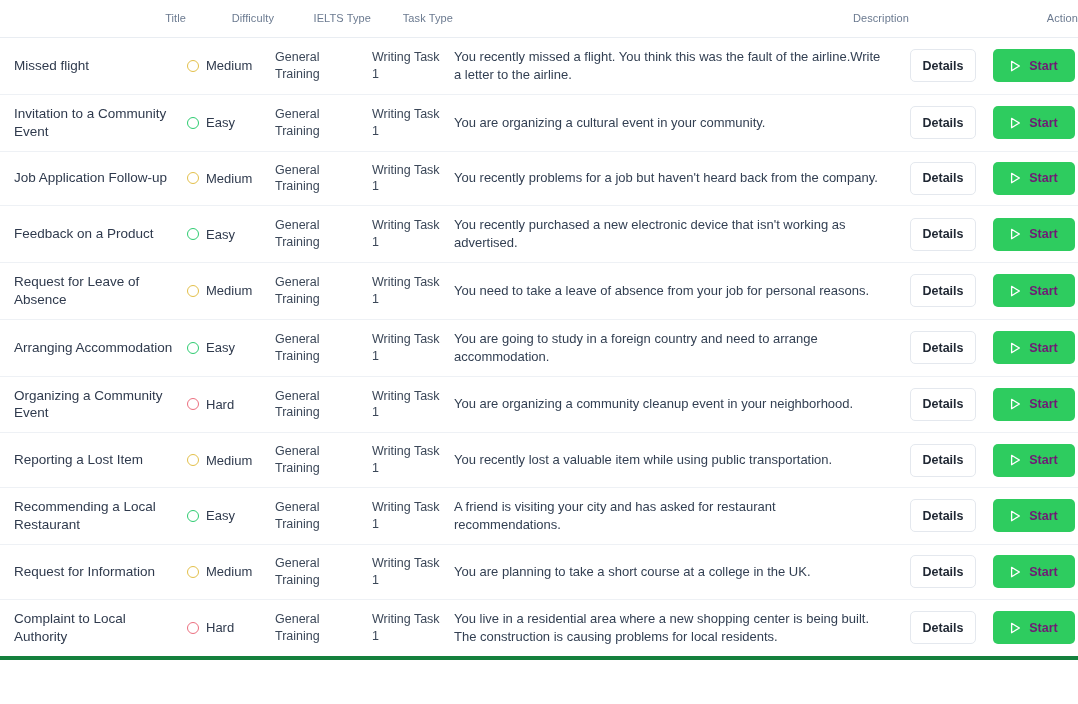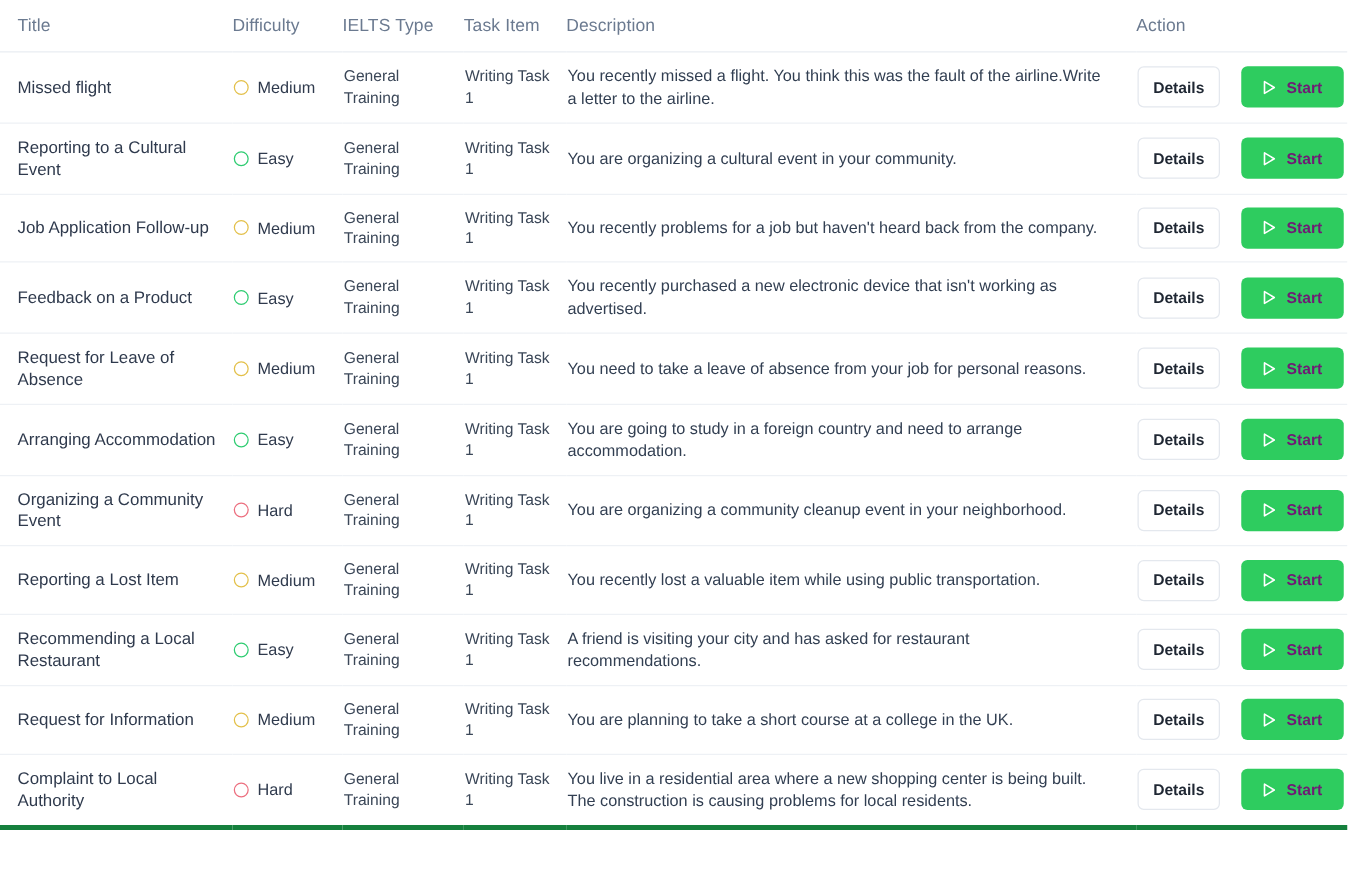--- a/index.html
+++ b/index.html
@@ -22,22 +22,22 @@
   }
 
   table.task-table {
     width: 1078px;
     border-collapse: collapse;
     table-layout: fixed;
   }
 
   
   thead th {
-    text-align: left;
-    font-size: 14px;
+    text-align: right;
+    font-size: 11px;
     font-weight: 400;
     color: #6b7a90;
     padding: 12px 0 13px 0;
     background: #ffffff;
     border-bottom: 1px solid #e9edf2;
     vertical-align: middle;
     letter-spacing: 0.1px;
     margin-left: 17px;
   }
 
@@ -165,21 +165,21 @@
 </head>
 <body>
 
 <div class="table-wrap">
   <table class="task-table">
     <thead>
       <tr>
         <th class="col-title">Title</th>
         <th class="col-difficulty">Difficulty</th>
         <th class="col-ielts">IELTS Type</th>
-        <th class="col-tasktype">Task Item</th>
+        <th class="col-tasktype">Task Type</th>
         <th class="col-desc">Description</th>
         <th class="col-action">Action</th>
       </tr>
     </thead>
     <tbody id="task-table-body">
         <tr>
           <td class="cell-title">Missed flight</td>
           <td class="cell-difficulty">
             <div class="difficulty">
               <span class="diff-dot medium"></span>
@@ -197,21 +197,21 @@
                   <svg width="11" height="12" viewBox="0 0 11 12" aria-hidden="true">
                     <path d="M1.6 1.3 L9.4 6 L1.6 10.7 Z" fill="none" stroke="#ffffff" stroke-width="1.3" stroke-linejoin="round"></path>
                   </svg>
                 </span>
                 <span>Start</span>
               </button>
             </div>
           </td>
         </tr>
         <tr>
-          <td class="cell-title">Reporting to a Cultural Event</td>
+          <td class="cell-title">Invitation to a Community Event</td>
           <td class="cell-difficulty">
             <div class="difficulty">
               <span class="diff-dot easy"></span>
               <span class="diff-label">Easy</span>
             </div>
           </td>
           <td class="cell-ielts">General Training</td>
           <td class="cell-tasktype">Writing Task 1</td>
           <td class="cell-desc">You are organizing a cultural event in your community.</td>
           <td class="cell-action">

